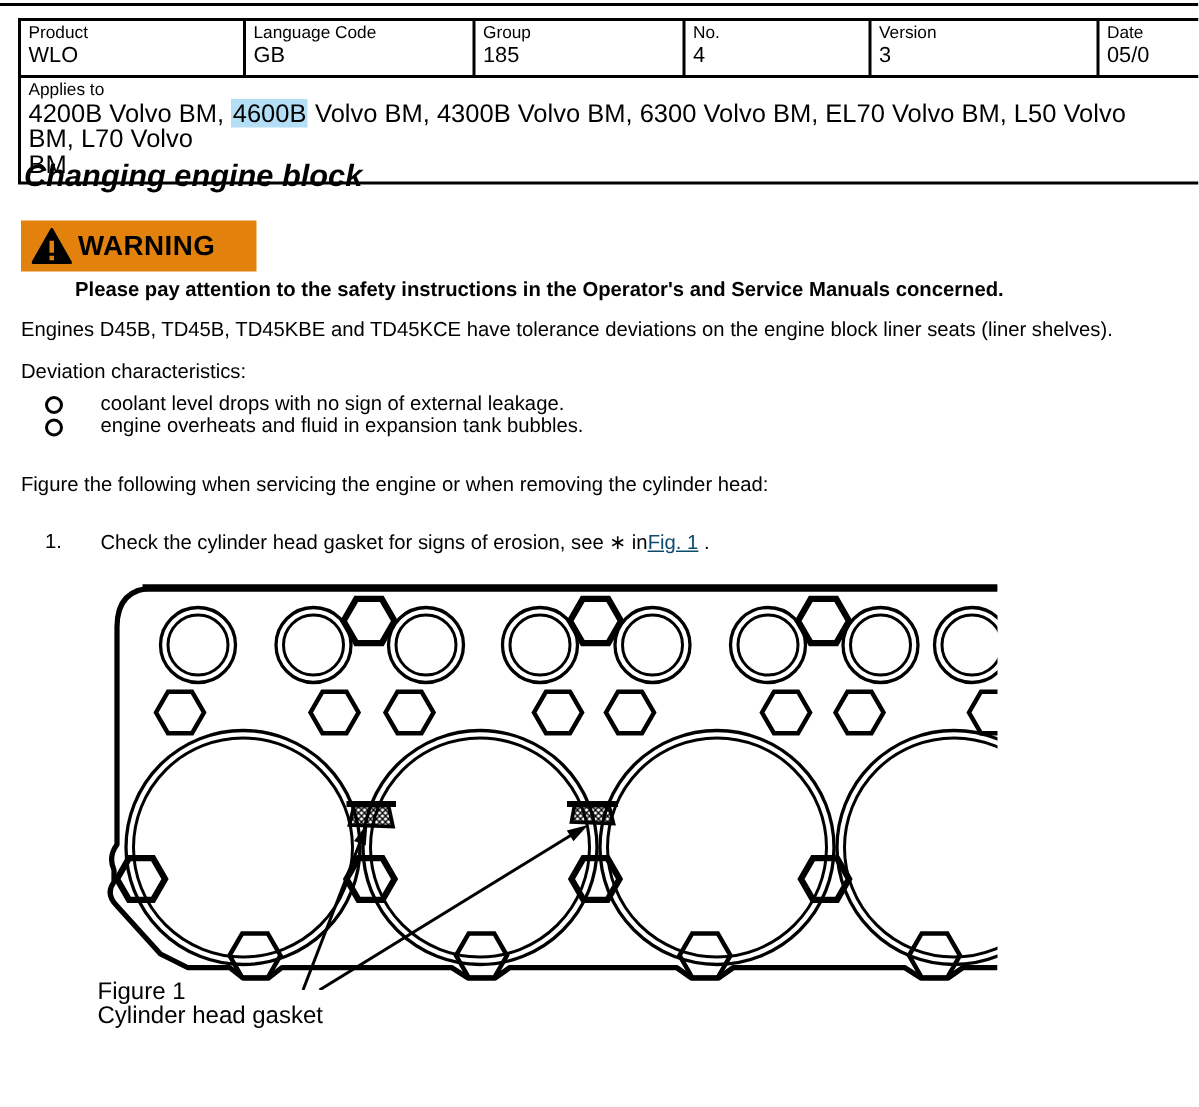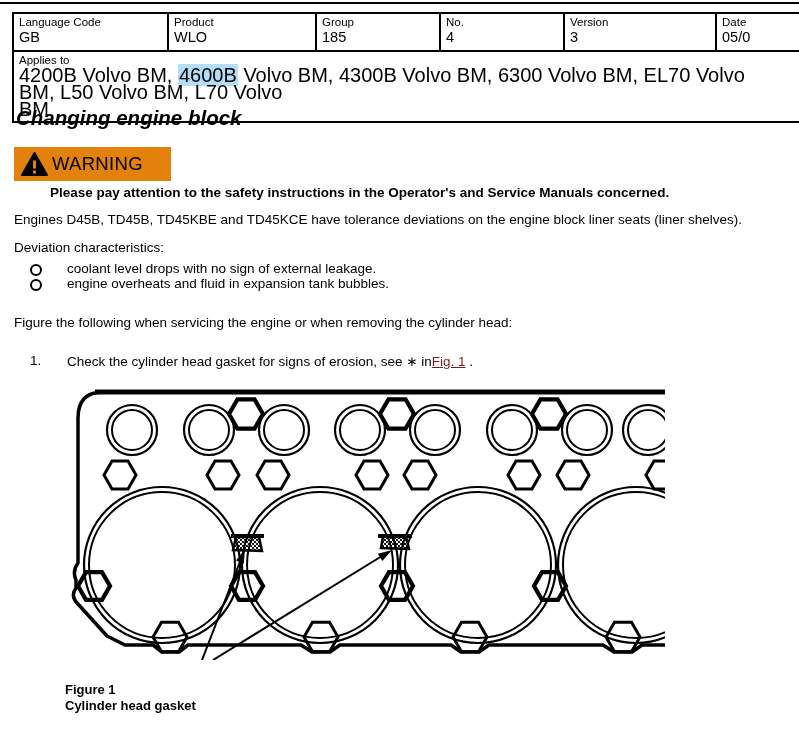--- a/index.html
+++ b/index.html
@@ -8,70 +8,70 @@
     background:#ffffff; color:#000;
     font-family:"Liberation Sans", sans-serif;
   }
   .top-rule { position:absolute; left:0; top:2px; width:799px; height:2px; background:#000; }
 
   
   .header-table { position:absolute; left:12px; top:12px; width:945px; border:2px solid #000; box-sizing:border-box; background:#fff; }
   .ht-row1 { display:flex; border-bottom:2px solid #000; }
   .ht-cell { box-sizing:border-box; padding:2px 5px 4px 5px; }
   .ht-cell + .ht-cell { border-left:2px solid #000; }
-  .ht-c0 { width:153px; } .ht-c1 { width:148px; } .ht-c2 { width:124px; }
+  .ht-c0 { width:153px; } .ht-c1 { width:148px; } .ht-c2 { width:140px; }
   .ht-c3 { width:124px; } .ht-c4 { width:152px; } .ht-c5 { width:188px; }
   .ht-label { font-size:11.5px; line-height:13px; }
   .ht-value { font-size:14.5px; line-height:17px; }
   .applies { padding:2px 5px 3px 5px; }
   .applies-label { font-size:11.5px; line-height:13px; }
-  .applies-value { font-size:20px; line-height:17px; width:760px; }
+  .applies-value { font-size:17px; line-height:17px; width:760px; }
   .applies-line2 { display:block; }
   .hl { padding:0 1px; }
 
   .doc-title { position:absolute; left:14px; top:104px; margin:2px; font-size:20.5px; font-weight:bold;font-style:italic; }
 
   .warning-box { position:absolute; left:14px; top:147px; width:157px; height:34px; display:flex; align-items:center; }
   .warning-icon { margin-left:7px; display:flex; }
-  .warning-label { font-size:18.5px; font-weight:normal; margin-left:4px; letter-spacing:0.3px; }
+  .warning-label { font-size:18.5px; font-weight:bold; margin-left:4px; letter-spacing:0.3px; }
 
   .para { position:absolute; left:14px; font-size:13.5px; white-space:nowrap; }
   .bold { font-weight:bold; }
   .p-safety { top:185px;padding-left:36px; }
   .p-engines { top:212px; width:785px; overflow:hidden; }
   .p-deviation { top:240px; }
   .p-check { top:315px; }
 
   .bullet-row { position:absolute; left:30px; font-size:13.5px; display:flex; white-space:nowrap; }
   .bullet-row.b0 { top:261px; } .bullet-row.b1 { top:276px; }
   .bullet-marker { width:8px; height:8px; border:2px solid #000; border-radius:50%; margin-top:3px; flex:none; }
   .bullet-text { margin-left:25px; }
 
   .item-number { position:absolute; left:30px; top:353px; font-size:13.5px; }
   .item-text { position:absolute; left:67px; top:353px; font-size:13.5px; white-space:nowrap; }
   .fig-link { text-decoration:underline; cursor:pointer; }
 
   .figure-wrap { position:absolute; left:65px; top:388px; width:600px; height:272px; }
-  .figure-caption { position:absolute; left:65px; top:682px; font-size:13px; font-weight:bold; line-height:16px; }
+  .figure-caption { position:absolute; left:65px; top:654px; font-size:16px; font-weight:normal; line-height:16px; }
 </style>
 </head>
 <body>
 
 <div class="page">
   <div class="top-rule"></div>
 
   <div class="header-table">
     <div class="ht-row1">
+      <div class="ht-cell ht-c1">
+        <div class="ht-label">Product</div>
+        <div class="ht-value">WLO</div>
+      </div>
       <div class="ht-cell ht-c0">
         <div class="ht-label">Language Code</div>
         <div class="ht-value">GB</div>
-      </div>
-      <div class="ht-cell ht-c1">
-        <div class="ht-label">Product</div>
-        <div class="ht-value">WLO</div>
       </div>
       <div class="ht-cell ht-c2">
         <div class="ht-label">Group</div>
         <div class="ht-value">185</div>
       </div>
       <div class="ht-cell ht-c3">
         <div class="ht-label">No.</div>
         <div class="ht-value">4</div>
       </div>
       <div class="ht-cell ht-c4">
@@ -111,21 +111,21 @@
     <span class="bullet-text">coolant level drops with no sign of external leakage.</span>
   </div>
   <div class="bullet-row b1">
     <span class="bullet-marker"></span>
     <span class="bullet-text">engine overheats and fluid in expansion tank bubbles.</span>
   </div>
 
   <div class="para p-check">Figure the following when servicing the engine or when removing the cylinder head:</div>
 
   <div class="item-number">1.</div>
-  <div class="item-text"><span>Check the cylinder head gasket for signs of erosion, see ∗ in</span><a class="fig-link" style="color: #7f1d1d;">Fig. 1</a><span> .</span></div>
+  <div class="item-text"><span>Check the cylinder head gasket for signs of erosion, see ∗ in</span><a class="fig-link" style="color: #0c4a6e;">Fig. 1</a><span> .</span></div>
 
   <div class="figure-wrap">
     <svg id="gasket-svg" width="600" height="272" viewBox="0 0 600 272">
       <defs>
         <pattern id="stip" width="4" height="4" patternUnits="userSpaceOnUse">
           <path d="M0 4 L4 0 M0 0 L4 4" stroke="#000" stroke-width="0.9" fill="none"></path>
         </pattern>
       </defs>
     <path d="M600 4 L38 4 Q13 4 13 30 L13 175 Q7 183 11 192 L11 200 Q5 208 13 216 L42 248 L60 257 L88 257 L97 264 L114 264 L123 257 L236 257 L247 264 L265 264 L275 257 L386 257 L396 264 L414 264 L424 257 L538 257 L549 264 L567 264 L577 257 L600 257" fill="none" stroke="#000" stroke-width="3.5" stroke-linejoin="round"></path>
         <line x1="30" y1="4" x2="600" y2="4" stroke="#000" stroke-width="5"></line>

